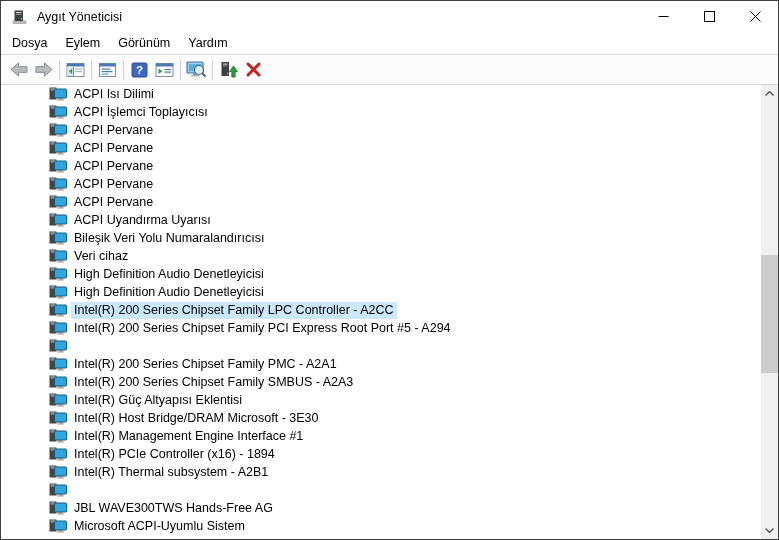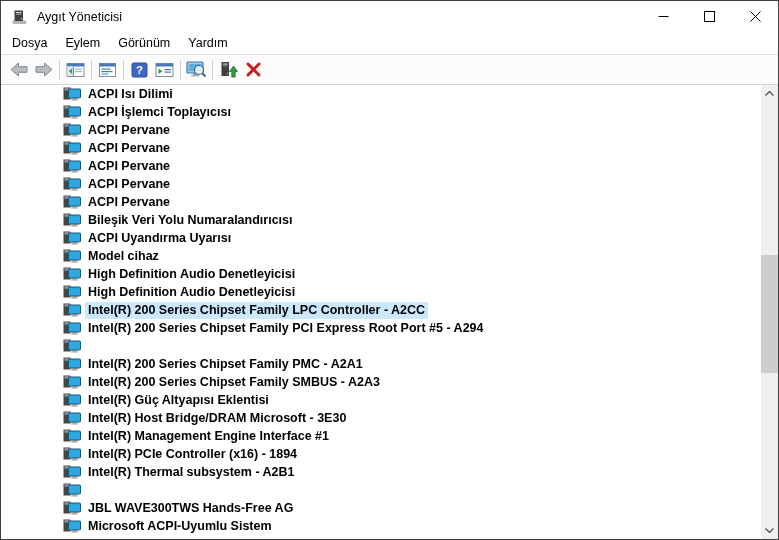--- a/index.html
+++ b/index.html
@@ -22,22 +22,22 @@
 
   
   .toolbar { height:31px; flex:0 0 auto; display:flex; align-items:center; padding-left:5px;
              background:#fcfcfc; border-top:1px solid #dcdcdc; border-bottom:1px solid #d4d4d4; }
   .tbtn { width:25px; height:25px; display:flex; align-items:center; justify-content:center; }
   .tsep { width:1px; height:20px; background:#d0d0d0; margin:0 3px; flex:0 0 auto; }
 
   
   .content { flex:1 1 auto; position:relative; background:#fff; overflow:hidden; }
   .tree { position:absolute; top:0; left:0; right:17px; bottom:0; overflow:hidden; }
-  .tree-row { height:18px; display:flex; align-items:center; padding-left:62px;
-              font-size:12.5px; white-space:nowrap;font-weight:bold; }
+  .tree-row { height:18px; display:flex; align-items:center; padding-left:48px;
+              font-size:12.5px; white-space:nowrap; }
   .dev-icon { width:18px; height:14px; flex:0 0 auto; }
   .tree-row .lbl { margin-left:4px; padding:1px 3px 2px 3px; }
   .tree-row.selected .lbl { background:#cce8ff; }
 
   
   .scrollbar { position:absolute; top:0; right:0; bottom:0; width:17px; background:#f0f0f0; }
   .scroll-btn { position:absolute; left:0; width:17px; height:17px;
                 display:flex; align-items:center; justify-content:center; }
   .scroll-btn.up { top:0; } .scroll-btn.down { bottom:0; }
   .scroll-thumb { position:absolute; left:0; top:170px; width:17px; height:118px; background:#cdcdcd; }
@@ -242,43 +242,43 @@
       </div>
         <div class="tree-row">
         <svg class="dev-icon" viewBox="0 0 18 14">
           <rect x="0.5" y="0.5" width="7" height="12" fill="#454545"></rect>
           <rect x="1.5" y="1.5" width="5" height="1" fill="#bcd9f0"></rect>
           <rect x="1.5" y="3.2" width="5" height="0.8" fill="#8a8a8a"></rect>
           <rect x="5.5" y="2" width="12" height="9" rx="1" fill="#2ea7e0" stroke="#16597f" stroke-width="1"></rect>
           <rect x="9.5" y="11" width="4" height="1.5" fill="#7a7a7a"></rect>
           <rect x="8" y="12.5" width="7" height="1" fill="#9a9a9a"></rect>
         </svg>
+        <span class="lbl">ACPI Uyandırma Uyarısı</span>
+      </div>
+        <div class="tree-row">
+        <svg class="dev-icon" viewBox="0 0 18 14">
+          <rect x="0.5" y="0.5" width="7" height="12" fill="#454545"></rect>
+          <rect x="1.5" y="1.5" width="5" height="1" fill="#bcd9f0"></rect>
+          <rect x="1.5" y="3.2" width="5" height="0.8" fill="#8a8a8a"></rect>
+          <rect x="5.5" y="2" width="12" height="9" rx="1" fill="#2ea7e0" stroke="#16597f" stroke-width="1"></rect>
+          <rect x="9.5" y="11" width="4" height="1.5" fill="#7a7a7a"></rect>
+          <rect x="8" y="12.5" width="7" height="1" fill="#9a9a9a"></rect>
+        </svg>
         <span class="lbl">Bileşik Veri Yolu Numaralandırıcısı</span>
       </div>
         <div class="tree-row">
         <svg class="dev-icon" viewBox="0 0 18 14">
           <rect x="0.5" y="0.5" width="7" height="12" fill="#454545"></rect>
           <rect x="1.5" y="1.5" width="5" height="1" fill="#bcd9f0"></rect>
           <rect x="1.5" y="3.2" width="5" height="0.8" fill="#8a8a8a"></rect>
           <rect x="5.5" y="2" width="12" height="9" rx="1" fill="#2ea7e0" stroke="#16597f" stroke-width="1"></rect>
           <rect x="9.5" y="11" width="4" height="1.5" fill="#7a7a7a"></rect>
           <rect x="8" y="12.5" width="7" height="1" fill="#9a9a9a"></rect>
         </svg>
-        <span class="lbl">ACPI Uyandırma Uyarısı</span>
-      </div>
-        <div class="tree-row">
-        <svg class="dev-icon" viewBox="0 0 18 14">
-          <rect x="0.5" y="0.5" width="7" height="12" fill="#454545"></rect>
-          <rect x="1.5" y="1.5" width="5" height="1" fill="#bcd9f0"></rect>
-          <rect x="1.5" y="3.2" width="5" height="0.8" fill="#8a8a8a"></rect>
-          <rect x="5.5" y="2" width="12" height="9" rx="1" fill="#2ea7e0" stroke="#16597f" stroke-width="1"></rect>
-          <rect x="9.5" y="11" width="4" height="1.5" fill="#7a7a7a"></rect>
-          <rect x="8" y="12.5" width="7" height="1" fill="#9a9a9a"></rect>
-        </svg>
-        <span class="lbl">Model cihaz</span>
+        <span class="lbl">Veri cihaz</span>
       </div>
         <div class="tree-row">
         <svg class="dev-icon" viewBox="0 0 18 14">
           <rect x="0.5" y="0.5" width="7" height="12" fill="#454545"></rect>
           <rect x="1.5" y="1.5" width="5" height="1" fill="#bcd9f0"></rect>
           <rect x="1.5" y="3.2" width="5" height="0.8" fill="#8a8a8a"></rect>
           <rect x="5.5" y="2" width="12" height="9" rx="1" fill="#2ea7e0" stroke="#16597f" stroke-width="1"></rect>
           <rect x="9.5" y="11" width="4" height="1.5" fill="#7a7a7a"></rect>
           <rect x="8" y="12.5" width="7" height="1" fill="#9a9a9a"></rect>
         </svg>

